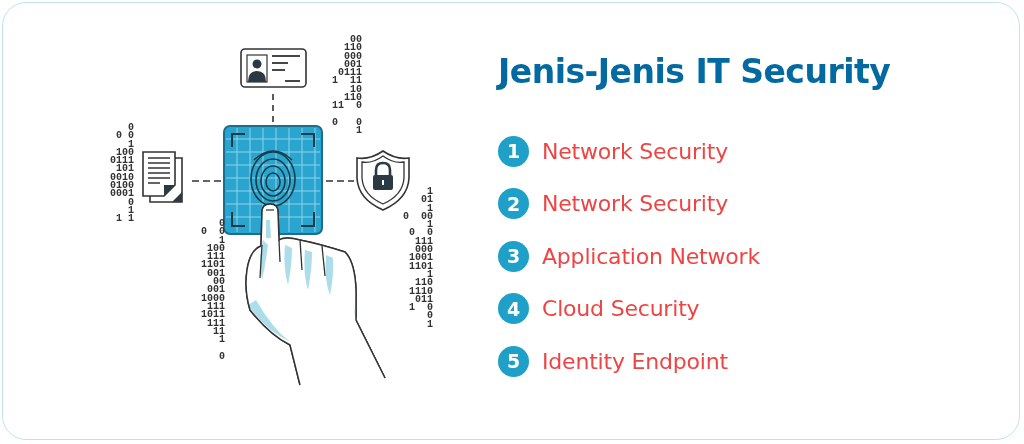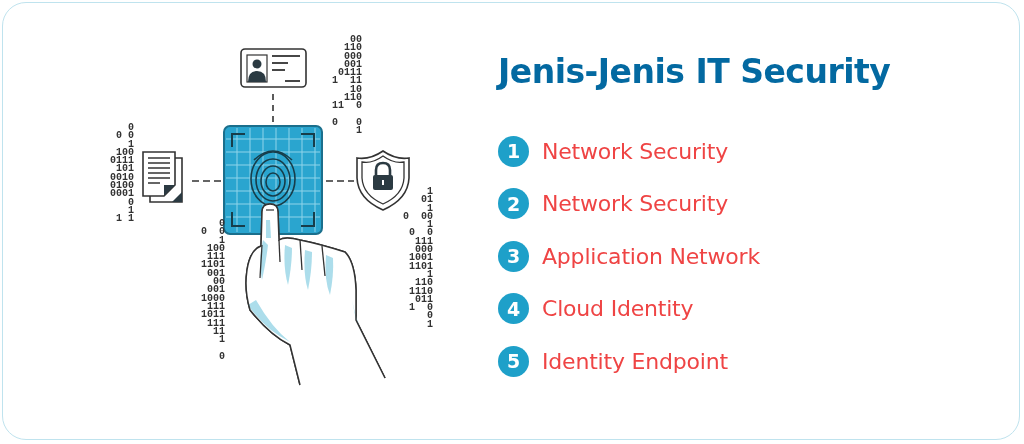--- a/index.html
+++ b/index.html
@@ -184,19 +184,19 @@
   <li class="item">
     <span class="num">2</span>
     <span class="label">Network Security</span>
   </li>
   <li class="item">
     <span class="num">3</span>
     <span class="label">Application Network</span>
   </li>
   <li class="item">
     <span class="num">4</span>
-    <span class="label">Cloud Identity</span>
+    <span class="label">Cloud Security</span>
   </li>
   <li class="item">
     <span class="num">5</span>
     <span class="label">Identity Endpoint</span>
   </li>
 </ul>
 
 </body></html>

